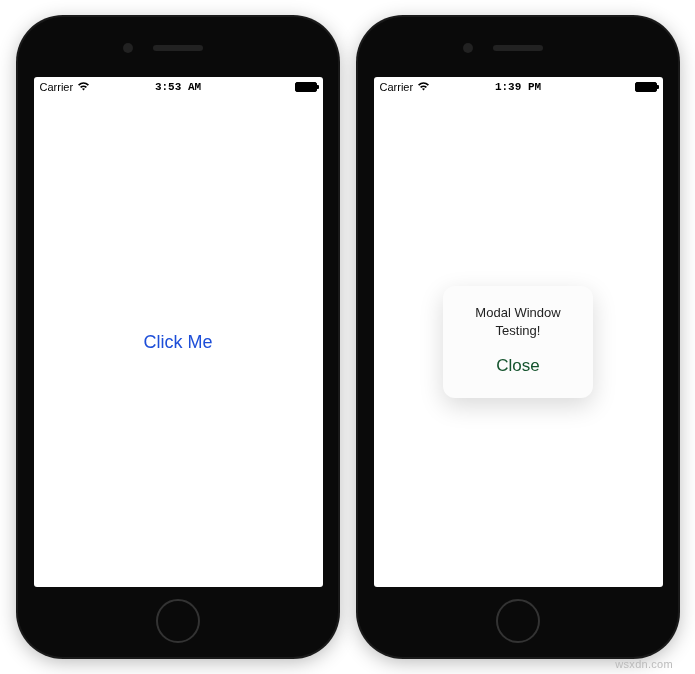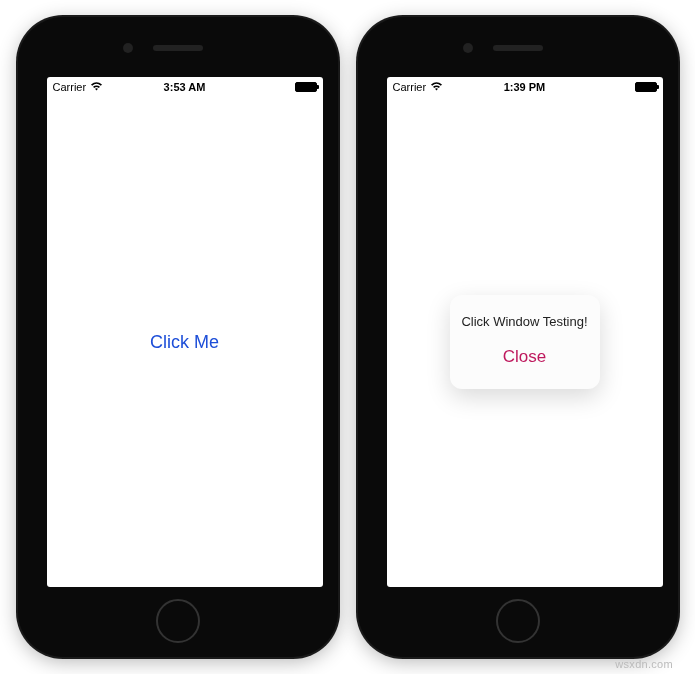--- a/index.html
+++ b/index.html
@@ -17,21 +17,21 @@
       align-items: center;
       gap: 20px;
       padding: 10px;
       position: relative;
     }
     .phone {
       width: 320px;
       height: 640px;
       background: #0a0a0a;
       border-radius: 45px;
-      padding: 60px 15px 70px 29px;
+      padding: 60px 15px 70px 16px;
       position: relative;
       box-shadow: 0 0 0 2px #1a1a1a, 0 4px 20px rgba(0,0,0,0.3);
     }
     .phone::before {
       content: "";
       position: absolute;
       top: 28px;
       left: 50%;
       transform: translateX(-50%);
       width: 50px;
@@ -85,20 +85,21 @@
       gap: 4px;
     }
     .wifi-icon {
       display: inline-block;
     }
     .status-center {
       position: absolute;
       left: 50%;
       transform: translateX(-50%);
       font-weight: 600;
+      font-family: Liberation Mono, monospace;
     }
     .status-right {
       display: flex;
       align-items: center;
     }
     .battery-icon {
       width: 22px;
       height: 10px;
       border: 1px solid #000;
       border-radius: 2px;
@@ -139,21 +140,21 @@
       align-items: center;
       gap: 16px;
     }
     .modal-text {
       text-align: center;
       font-size: 13px;
       color: #222;
       line-height: 1.35;
     }
     .modal-button {
-      color: #be185d;
+      color: #14532d;
       font-size: 17px;
       cursor: pointer;
     }
     .watermark {
       position: absolute;
       bottom: 4px;
       right: 22px;
       font-size: 11px;
       color: #bbb;
       letter-spacing: 0.3px;
@@ -200,21 +201,21 @@
             </svg>
         </span>
       </div>
       <div class="status-center">1:39 PM</div>
       <div class="status-right">
         <span class="battery-icon"></span>
       </div>
     </div>
     <div class="content">
       <div class="modal">
-        <div class="modal-text">Click Window Testing!</div>
+        <div class="modal-text">Modal Window Testing!</div>
         <div class="modal-button">Close</div>
       </div>
     </div>
   </div>
   <div class="home-button"></div>
 </div>
 
 <div class="watermark">wsxdn.com</div>
 
 </body></html>

